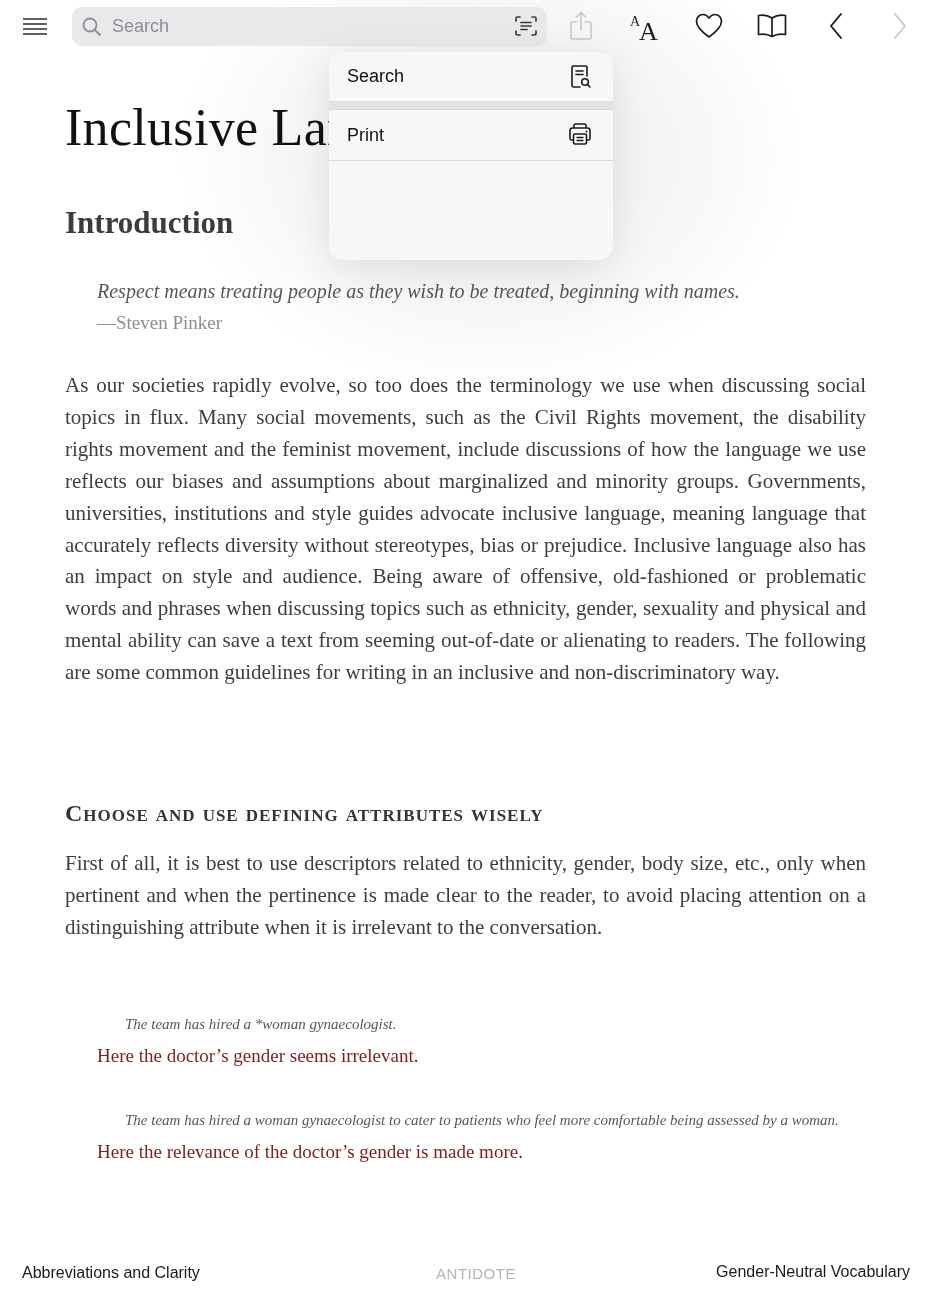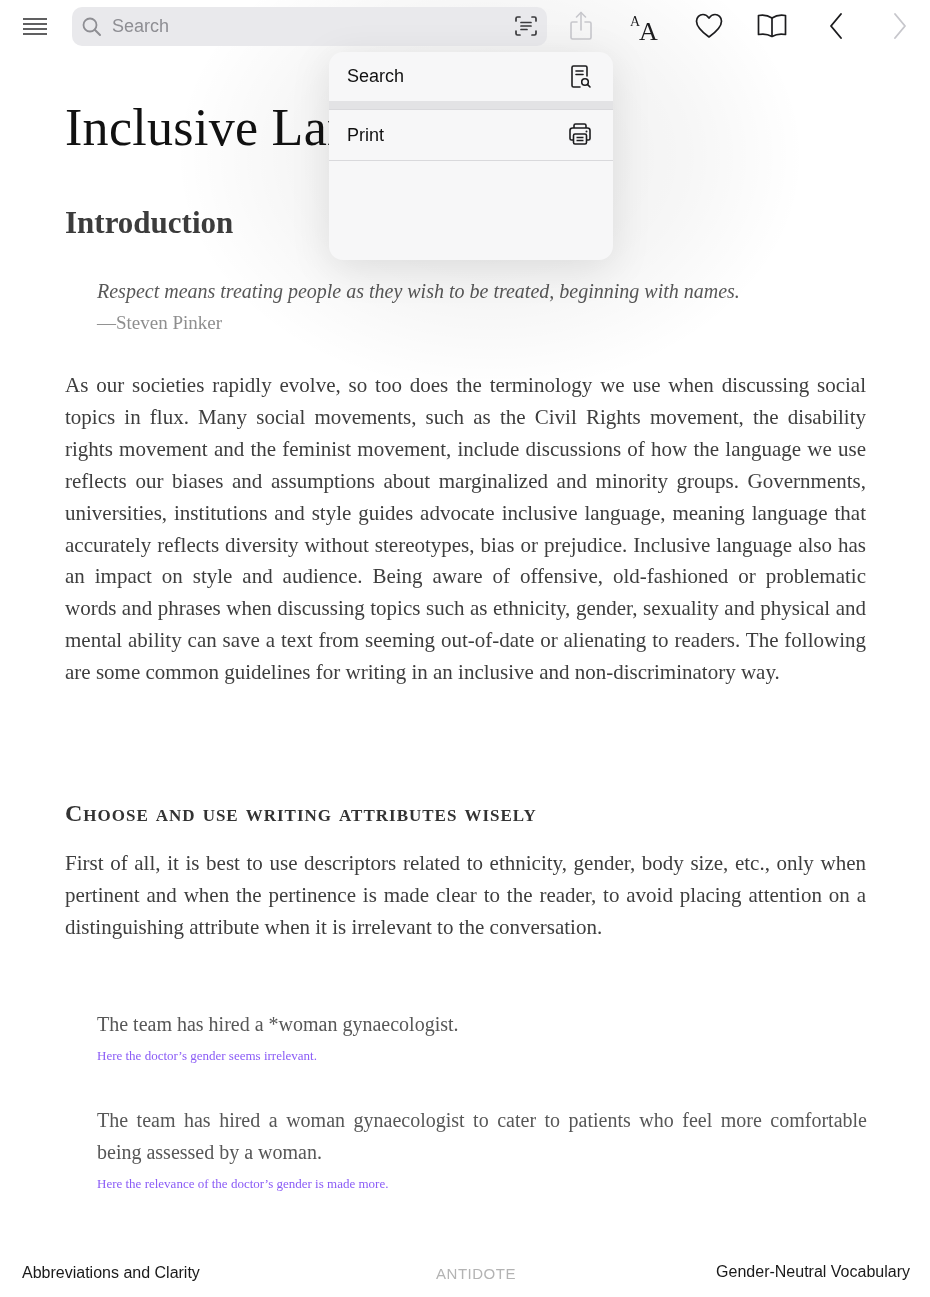--- a/index.html
+++ b/index.html
@@ -57,22 +57,22 @@
     color: #3e3e3e; text-align: justify;
   }
   .p1 { top: 370px; }
   .h-section {
     position: absolute; left: 65px; top: 800px; font-size: 24px; color: #333; font-variant: small-caps;
     letter-spacing: 1px; font-weight: bold;
   }
   .p2 { top: 848px; }
 
   .example { position: absolute; left: 97px; width: 770px; }
-  .example .ex-sentence { font-size: 20px; line-height: 32px; color: #575757; text-align: justify; }
-  .example .ex-note { font-size: 13px; line-height: 32px; color: #8b5cf6; }
+  .example .ex-sentence { font-style: italic; font-size: 15px; line-height: 32px; color: #575757; text-align: justify; margin-left: 28px; }
+  .example .ex-note { font-size: 19px; line-height: 32px; color: #7f1d1d; }
   .ex1 { top: 1008px; }
   .ex2 { top: 1104px; }
 
   
   .footer { position: absolute; left: 0; top: 1258px; width: 930px; height: 32px; font-family: "Liberation Sans", sans-serif; }
   .footer .prev { position: absolute; left: 22px; top: 6px; font-size: 16px; color: #1a1a1a; cursor: pointer; }
   .footer .brand { position: absolute; left: 0; width: 930px; top: 7px; text-align: center; font-size: 15px; color: #b3b3b3; letter-spacing: 0.5px; padding-left: 22px; }
   .footer .next { position: absolute; right: 20px; top: 5px; font-size: 16px; color: #1a1a1a; cursor: pointer; }
 </style>
 </head>
@@ -81,21 +81,21 @@
 <h1 class="title">Inclusive Language</h1>
 <h2 class="h-intro">Introduction</h2>
 
 <div class="epigraph">
   <div class="quote">Respect means treating people as they wish to be treated, beginning with names.</div>
   <div class="author">—Steven Pinker</div>
 </div>
 
 <p class="para p1">As our societies rapidly evolve, so too does the terminology we use when discussing social topics in flux. Many social movements, such as the Civil Rights movement, the disability rights movement and the feminist movement, include discussions of how the language we use reflects our biases and assumptions about marginalized and minority groups. Governments, universities, institutions and style guides advocate inclusive language, meaning language that accurately reflects diversity without stereotypes, bias or prejudice. Inclusive language also has an impact on style and audience. Being aware of offensive, old-fashioned or problematic words and phrases when discussing topics such as ethnicity, gender, sexuality and physical and mental ability can save a text from seeming out-of-date or alienating to readers. The following are some common guidelines for writing in an inclusive and non-discriminatory way.</p>
 
-<h3 class="h-section">Choose and use writing attributes wisely</h3>
+<h3 class="h-section">Choose and use defining attributes wisely</h3>
 <p class="para p2">First of all, it is best to use descriptors related to ethnicity, gender, body size, etc., only when pertinent and when the pertinence is made clear to the reader, to avoid placing attention on a distinguishing attribute when it is irrelevant to the conversation.</p>
 
 <div class="example ex1">
   <div class="ex-sentence">The team has hired a *woman gynaecologist.</div>
   <div class="ex-note">Here the doctor’s gender seems irrelevant.</div>
 </div>
 <div class="example ex2">
   <div class="ex-sentence">The team has hired a woman gynaecologist to cater to patients who feel more comfortable being assessed by a woman.</div>
   <div class="ex-note">Here the relevance of the doctor’s gender is made more.</div>
 </div>

